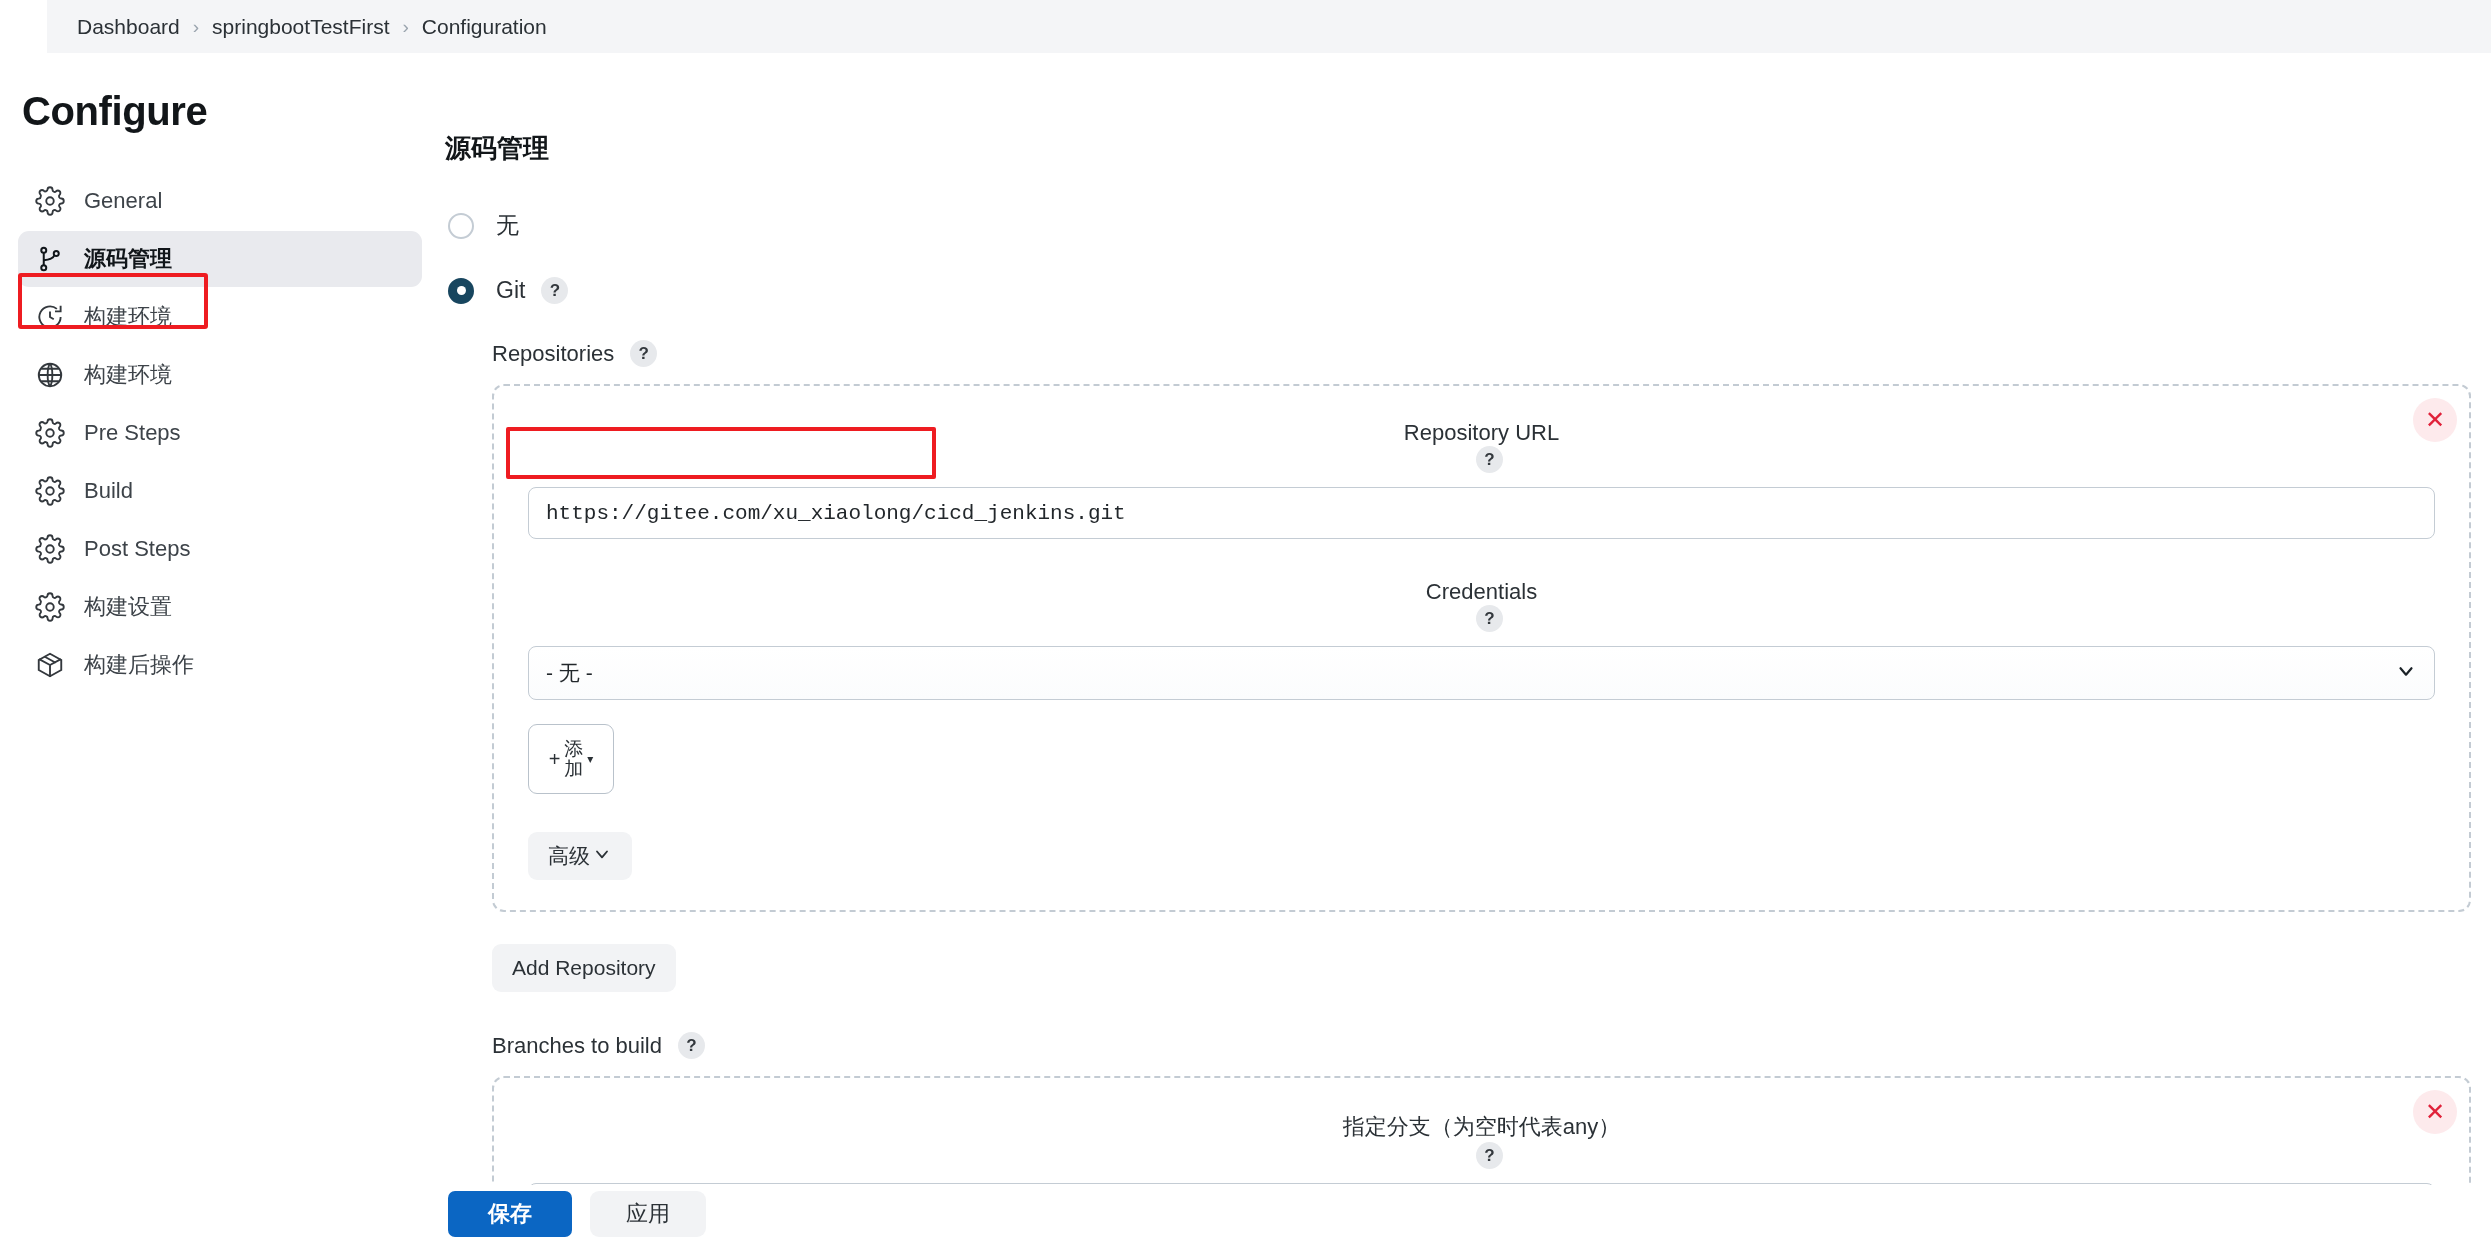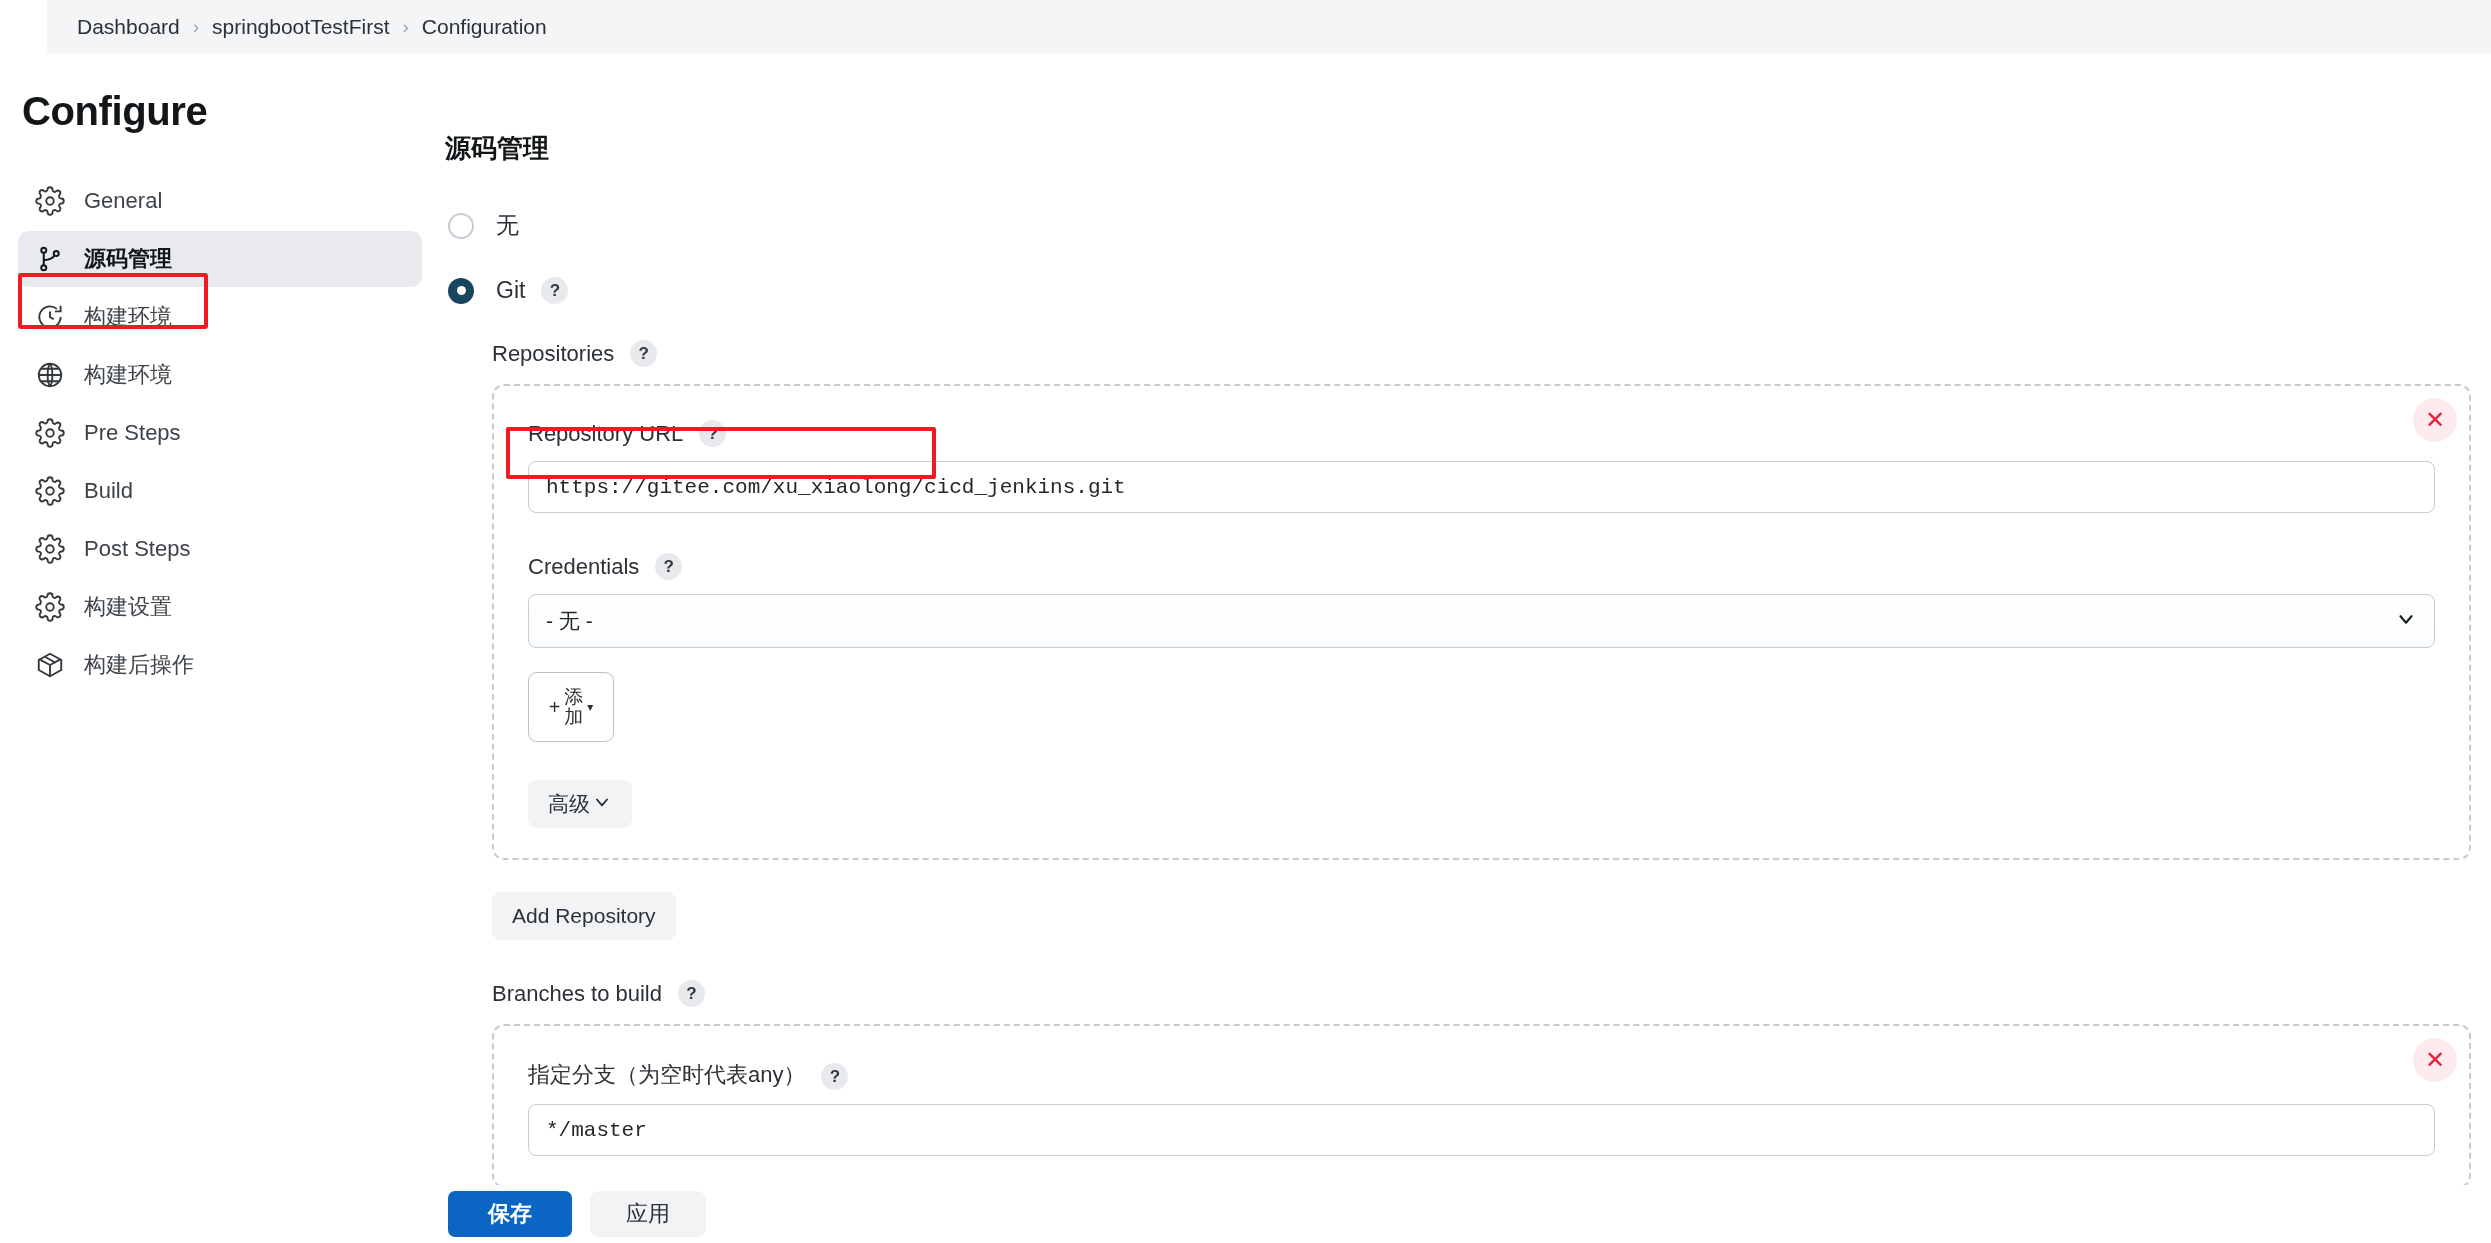--- a/index.html
+++ b/index.html
@@ -182,22 +182,23 @@
     font-size: 24px;
     cursor: pointer;
     border: none;
     line-height: 1;
   }
 
   .inner-label {
     font-size: 22px;
     color: #2b3136;
     display: flex;
-    align-items: flex-end;
+    align-items: center;
     margin-bottom: 14px;
+    flex-direction: column;
   }
 
   .text-input {
     width: 100%;
     height: 52px;
     border: 1px solid #c4ccd4;
     border-radius: 8px;
     background: #ffffff;
     font-size: 21px;
     color: #22272b;

